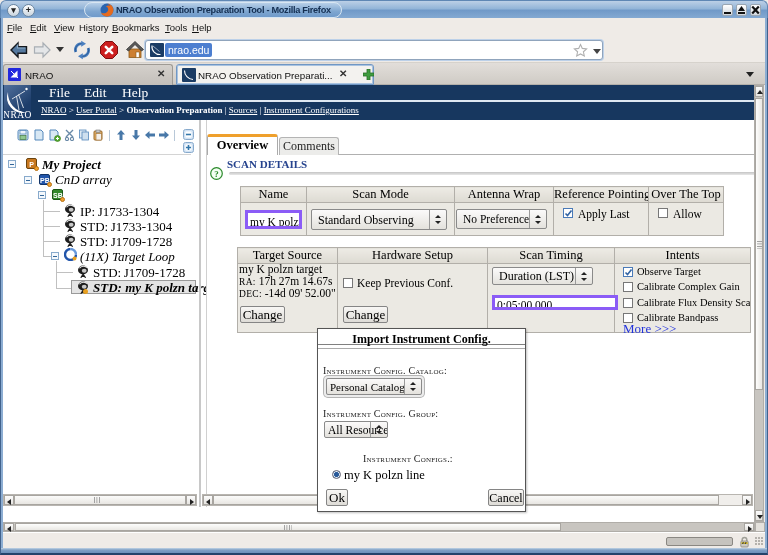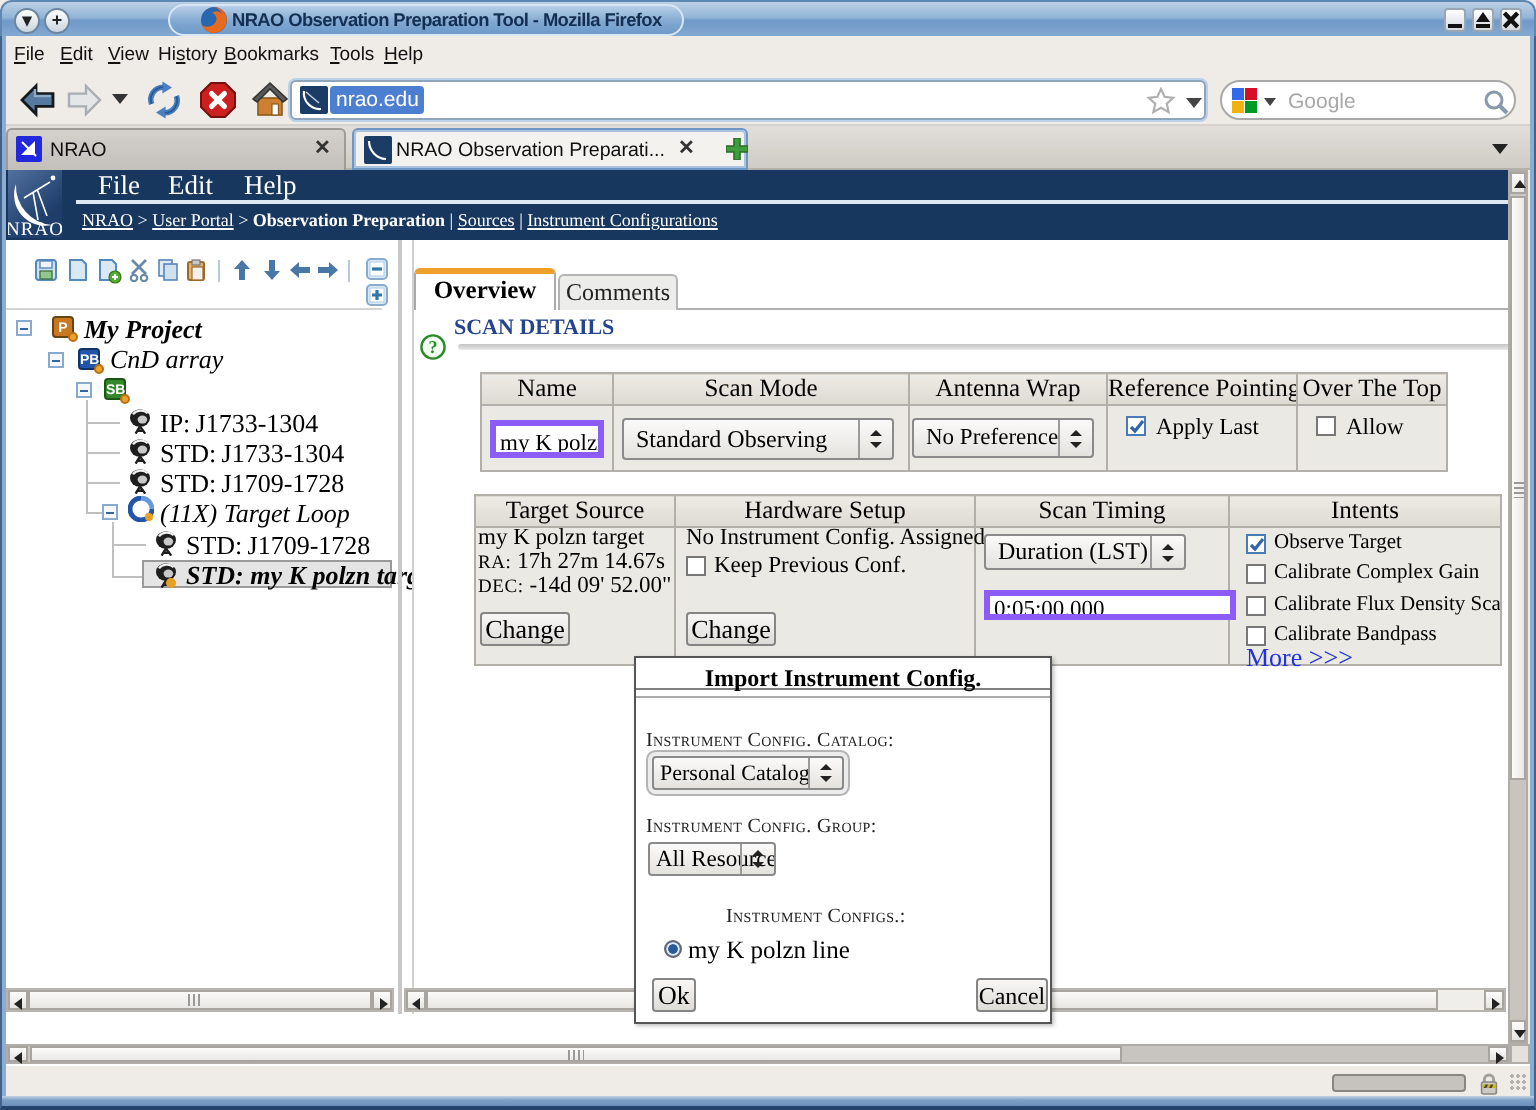--- a/index.html
+++ b/index.html
@@ -198,34 +198,20 @@
           <path d="M2 2.5 A8 8 0 0 0 10.5 11.5" fill="none" stroke="#fff" stroke-width="1.1"></path>
           <path d="M3 3 L9.5 8.5" stroke="#cfd8e8" stroke-width=".7"></path>
         </svg>
     </div>
     <div class="abs" style="left:19px;top:2px;height:14px;background:#4d7fd0;border-radius:2px;color:#fff;font-size:10.5px;line-height:14px;padding:0 3px;">nrao.edu</div>
     <svg class="abs" style="left:427px;top:2px;" width="15" height="15" viewBox="0 0 15 15">
         <path d="M7.5 1.5 L9.3 5.4 L13.6 5.9 L10.4 8.8 L11.3 13 L7.5 10.9 L3.7 13 L4.6 8.8 L1.4 5.9 L5.7 5.4 Z" fill="none" stroke="#b0b0b0" stroke-width="1.1"></path>
       </svg>
     <div class="abs" style="left:447px;top:8px;width:0;height:0;border-left:4px solid transparent;border-right:4px solid transparent;border-top:5px solid #444;"></div>
   </div>
-  <div class="abs" id="searchbar">
-    <svg class="abs" style="left:5px;top:3px;" width="13" height="13" viewBox="0 0 13 13">
-        <rect x="0" y="0" width="6" height="6" fill="#3369e8"></rect>
-        <rect x="6.5" y="0" width="6" height="6" fill="#d50f25"></rect>
-        <rect x="0" y="6.5" width="6" height="6" fill="#eeb211"></rect>
-        <rect x="6.5" y="6.5" width="6" height="6" fill="#009925"></rect>
-      </svg>
-    <div class="abs" style="left:21px;top:8px;width:0;height:0;border-left:3.5px solid transparent;border-right:3.5px solid transparent;border-top:4px solid #444;"></div>
-    <div class="abs" style="left:33px;top:4px;font-size:10.5px;color:#a8a8a8;">Google</div>
-    <svg class="abs" style="left:130px;top:3px;" width="14" height="14" viewBox="0 0 14 14">
-        <circle cx="6" cy="6" r="4" fill="none" stroke="#8899aa" stroke-width="1.5"></circle>
-        <path d="M9 9 L12.5 12.5" stroke="#8899aa" stroke-width="2"></path>
-      </svg>
-  </div>
 </div>
 
 <div class="abs" id="tabbar">
   <div class="tab" id="tab1">
     <div class="abs" style="left:4px;top:3px;width:13px;height:13px;background:#2228dd;border-radius:1px;"><svg width="13" height="13" viewBox="0 0 13 13">
           <path d="M2.5 9.5 L9.5 2.5 L9.5 9.5 Z" fill="#fff"></path>
           <path d="M3 3 L10 10" stroke="#fff" stroke-width="1"></path>
         </svg></div>
     <div class="ttxt">NRAO</div>
     <div class="tx" style="left:153px;">✕</div>
@@ -426,21 +412,20 @@
       <tr style="height:69px;">
             <td></td>
             <td></td>
             <td></td>
             <td></td>
           </tr>
     </tbody>
       </table>
     <div class="abs ctext" style="left:32px;top:144px;">my K polzn target<br><span class="sc">RA:</span> 17h 27m 14.67s<br><span class="sc">DEC:</span> -14d 09' 52.00"</div>
     <div class="gtkbtn" style="left:33px;top:186px;width:45px;height:17px;line-height:16px;">Change</div>
-    <div class="abs ctext" style="left:136px;top:144px;">No Instrument Config. Assigned</div>
     <div class="cb" style="left:136px;top:158px;"></div>
     <div class="abs ctext" style="left:150px;top:158px;">Keep Previous Conf.</div>
     <div class="gtkbtn" style="left:136px;top:186px;width:45px;height:17px;line-height:16px;">Change</div>
     <div class="gtksel" style="left:285px;top:147px;width:101px;height:18px;">
         <span class="st">Duration (LST)</span>
         <span class="arr"></span>
       </div>
     <div class="inp" style="left:285px;top:175px;width:126px;height:15px;line-height:14px;">0:05:00.000</div>
     <div class="cb" style="left:416px;top:147px;border-color:#4a7ab8;">
         <svg width="9" height="9" viewBox="0 0 9 9">

